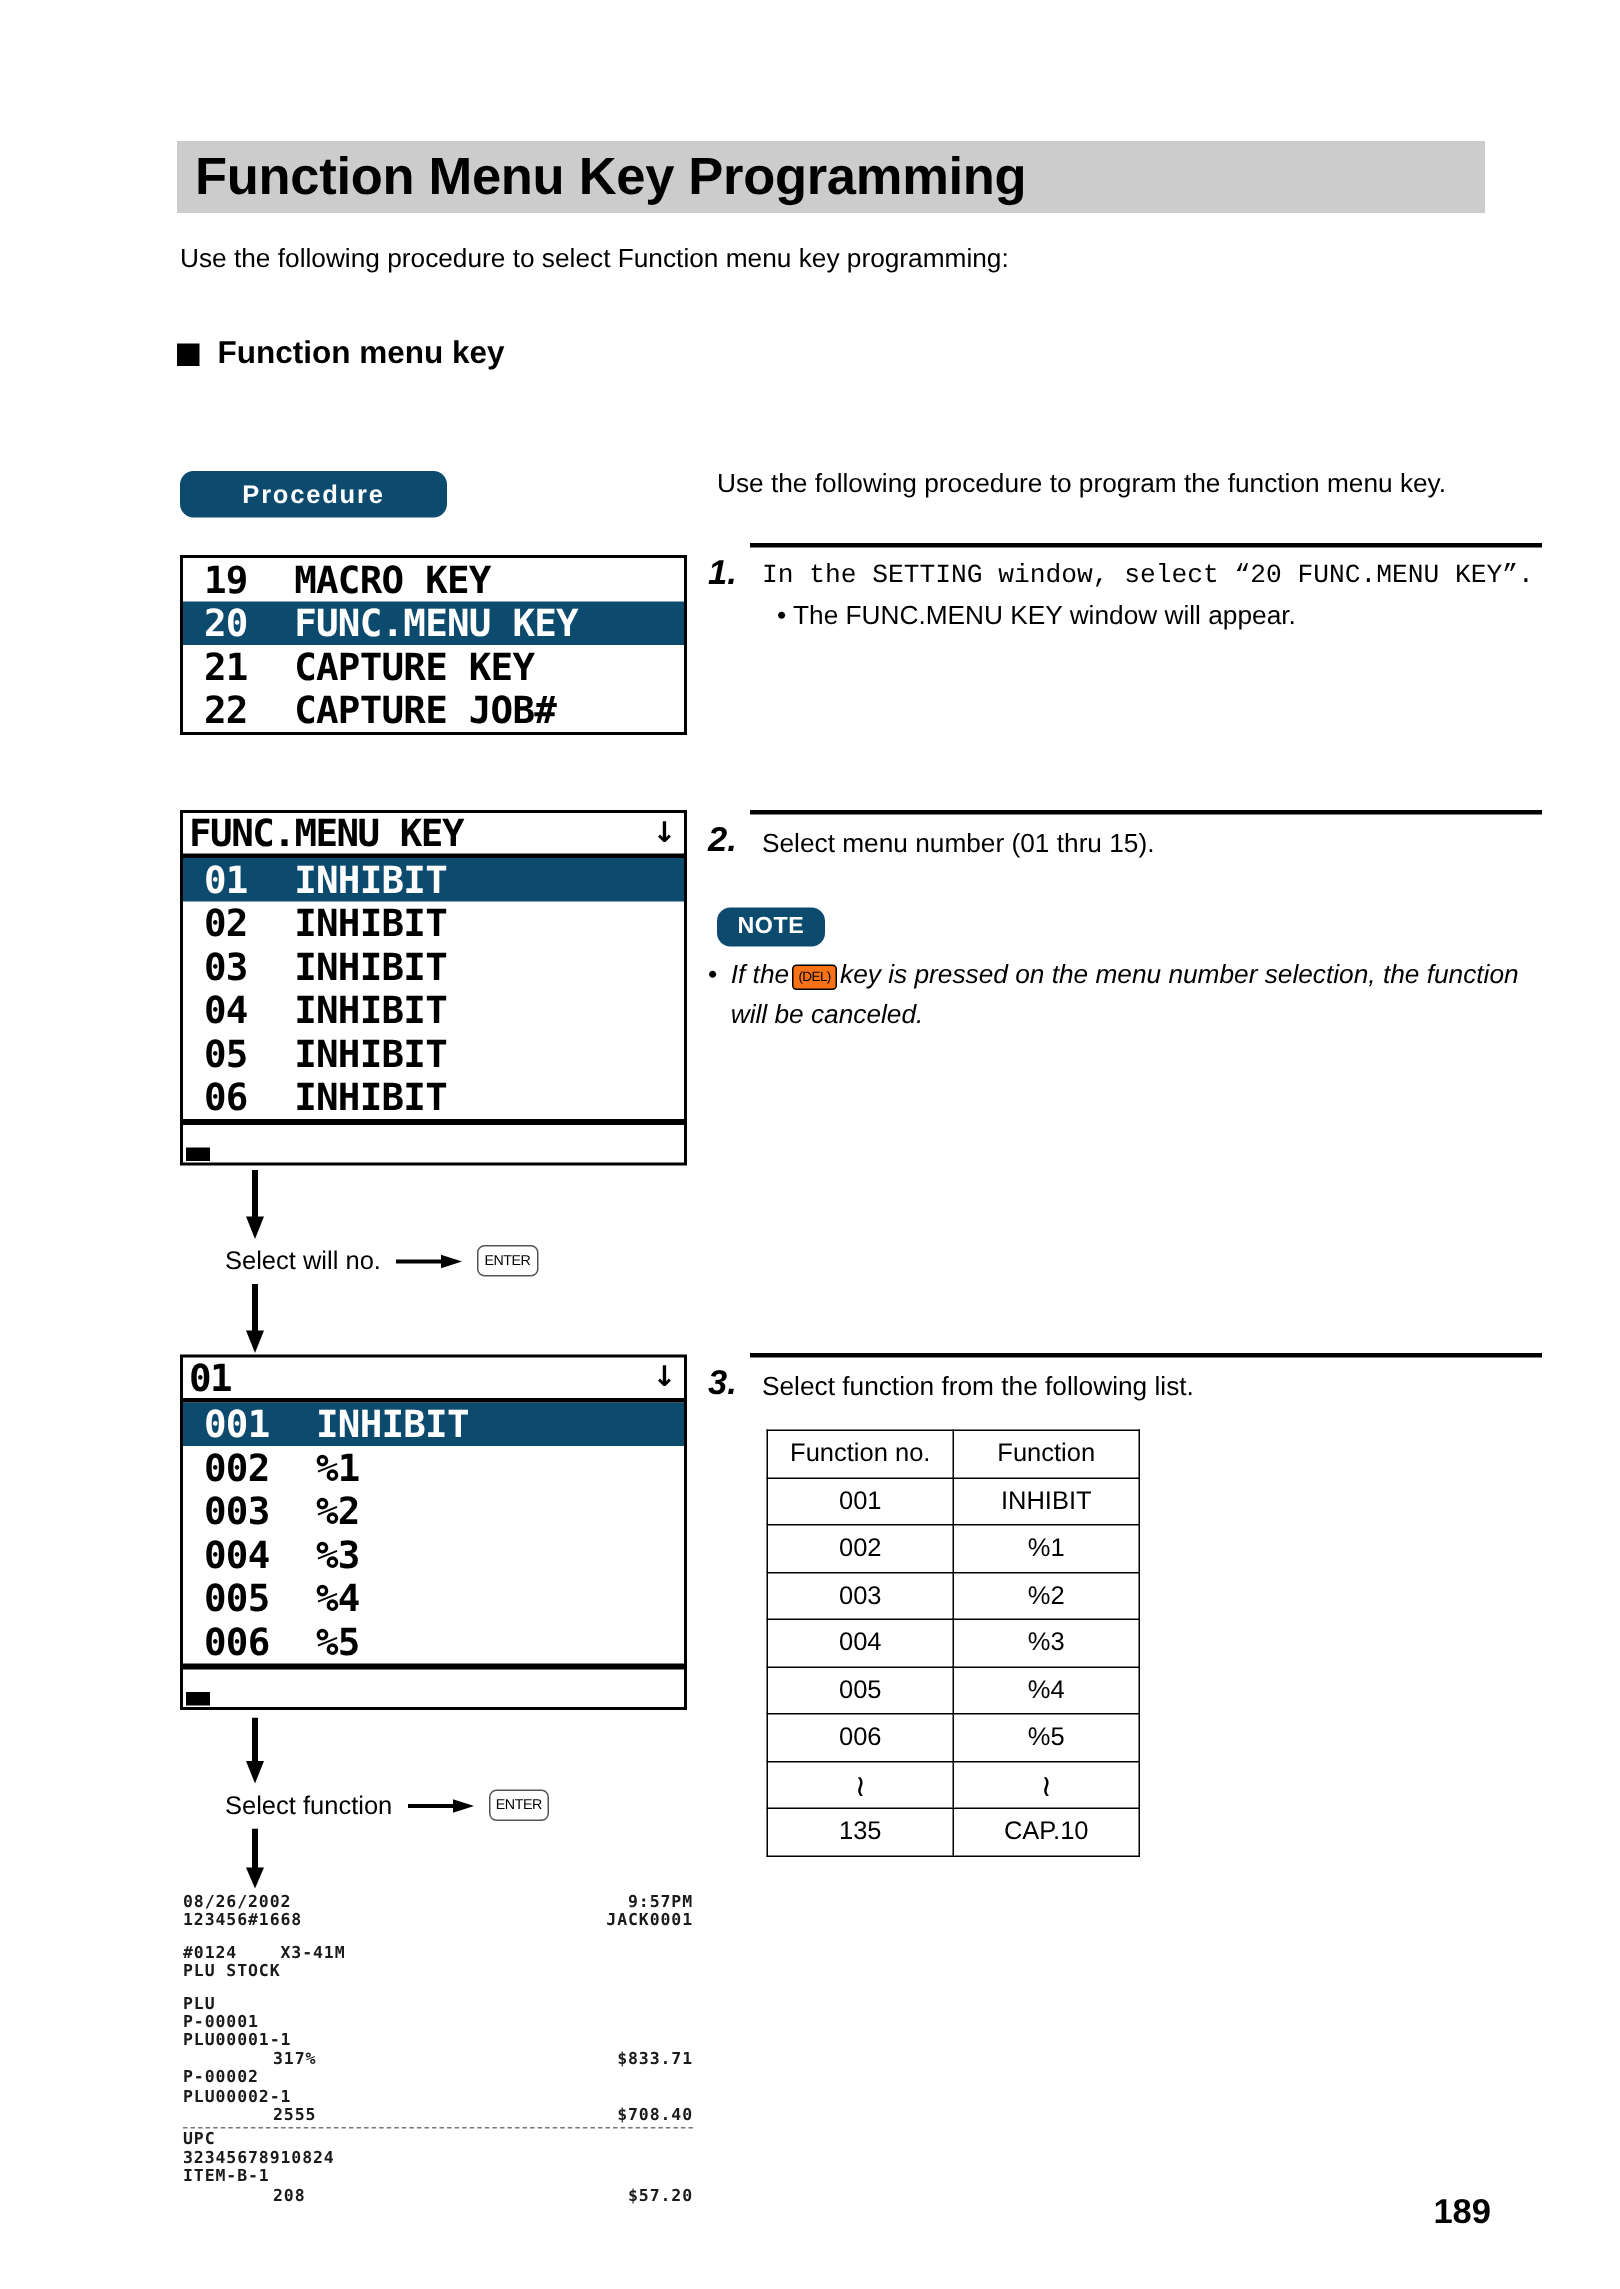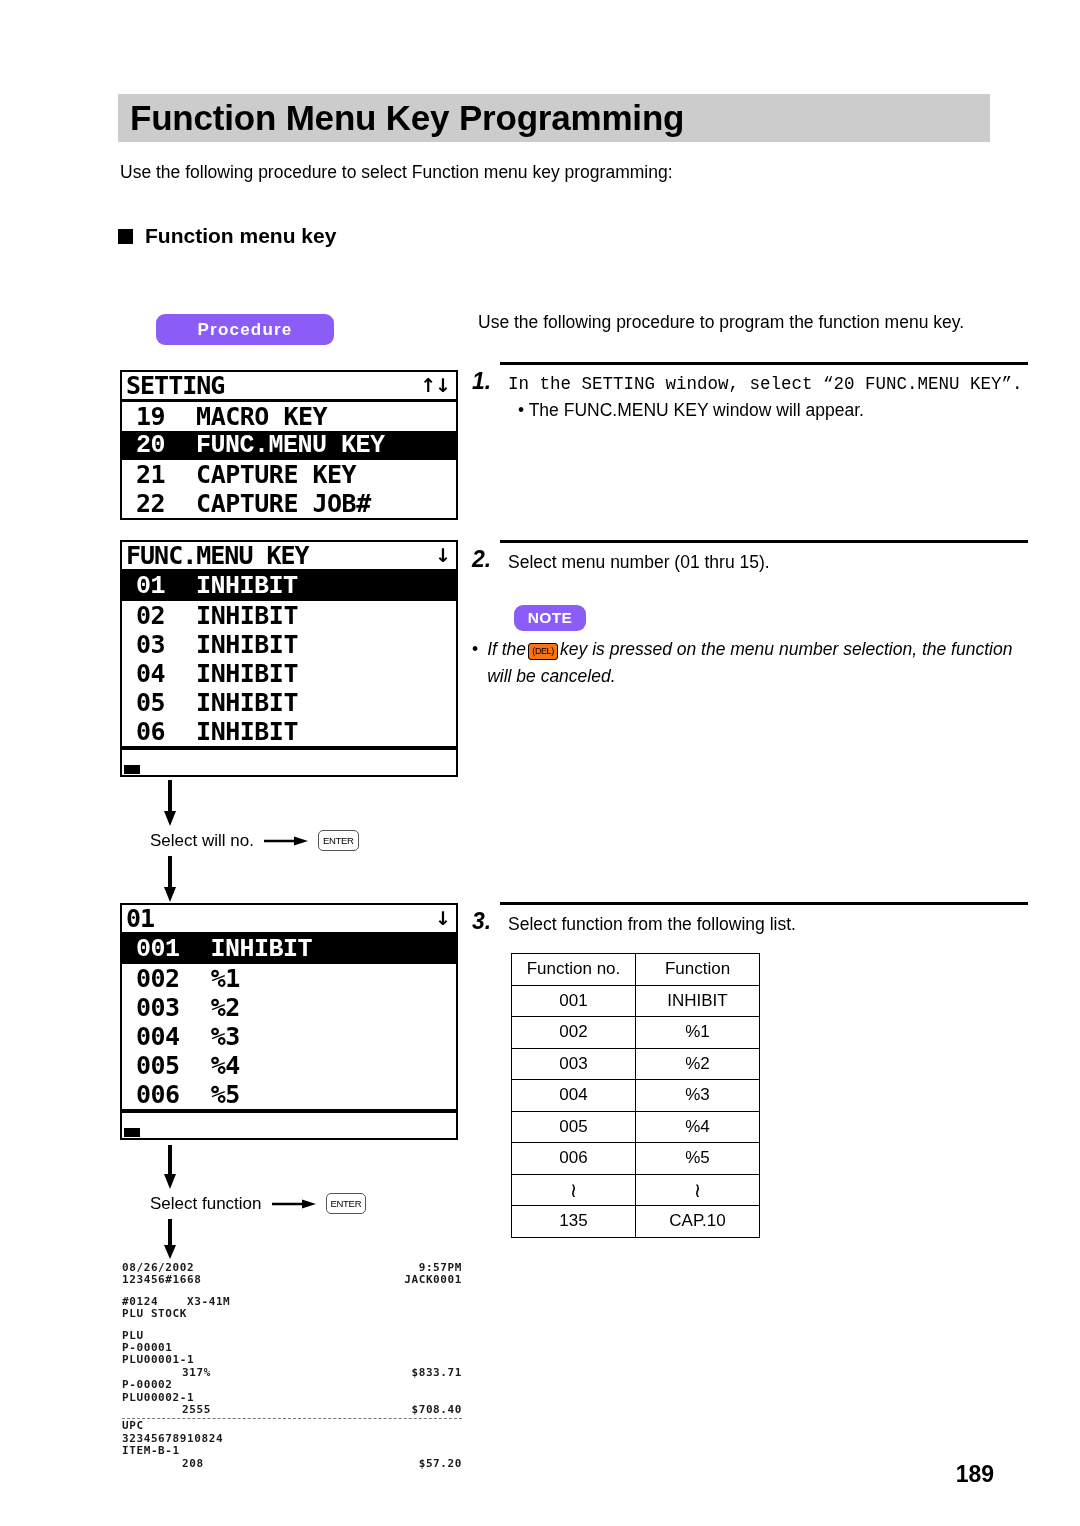--- a/index.html
+++ b/index.html
@@ -71,28 +71,27 @@
     position: absolute;
     left: 120px; top: 260px;
     width: 860px;
     font-size: 17.5px;
     line-height: 24px;
   }
 
   
   .badge {
     position: absolute;
-    background: #8b5cf6;
+    background: #0c4a6e;
     color: #fff;
     border-radius: 9px;
     font-weight: bold;
     display: flex;
     align-items: center;
     justify-content: center;
-    margin-left: 36px;
   }
   .badge-procedure {
     left: 120px; top: 314px;
     width: 178px; height: 31px;
     font-size: 17px;
     letter-spacing: 1.2px;
   }
   .badge-note {
     left: 478px; top: 605px;
     width: 72px; height: 26px;
@@ -141,23 +140,22 @@
     display: flex;
     align-items: center;
     font-size: 25px;
     font-weight: bold;
     letter-spacing: -0.5px;
     line-height: 27px;
     padding-left: 14px;
     white-space: nowrap;
   }
   .lcd-row.sel {
-    background: #000000;
+    background: #0c4a6e;
     color: #fff;
-    font-family: Liberation Mono, monospace;
   }
   .lcd-row .rn { display: inline-block; }
   .lcd-row .rl { display: inline-block; margin-left: 31px; }
   .lcd-foot {
     border-top: 4px solid #000;
     height: 29px;
     position: relative;
   }
   .lcd-cursor {
     position: absolute;
@@ -326,24 +324,20 @@
 
   <div class="sec-head">
     <span class="sec-bullet"></span>
     <span class="sec-title">Function menu key</span>
   </div>
 
   <div class="badge badge-procedure">Procedure</div>
   <div class="proc-side-text">Use the following procedure to program the function menu key.</div>
 
   <div class="lcd" id="lcd-setting">
-    <div class="lcd-hdr">
-      <span class="hdr-label">SETTING</span>
-      <span class="hdr-arrows">↑↓</span>
-    </div>
     <div class="lcd-row">
       <span class="rn">19</span>
       <span class="rl">MACRO KEY</span>
     </div>
     <div class="lcd-row sel">
       <span class="rn">20</span>
       <span class="rl">FUNC.MENU KEY</span>
     </div>
     <div class="lcd-row">
       <span class="rn">21</span>

